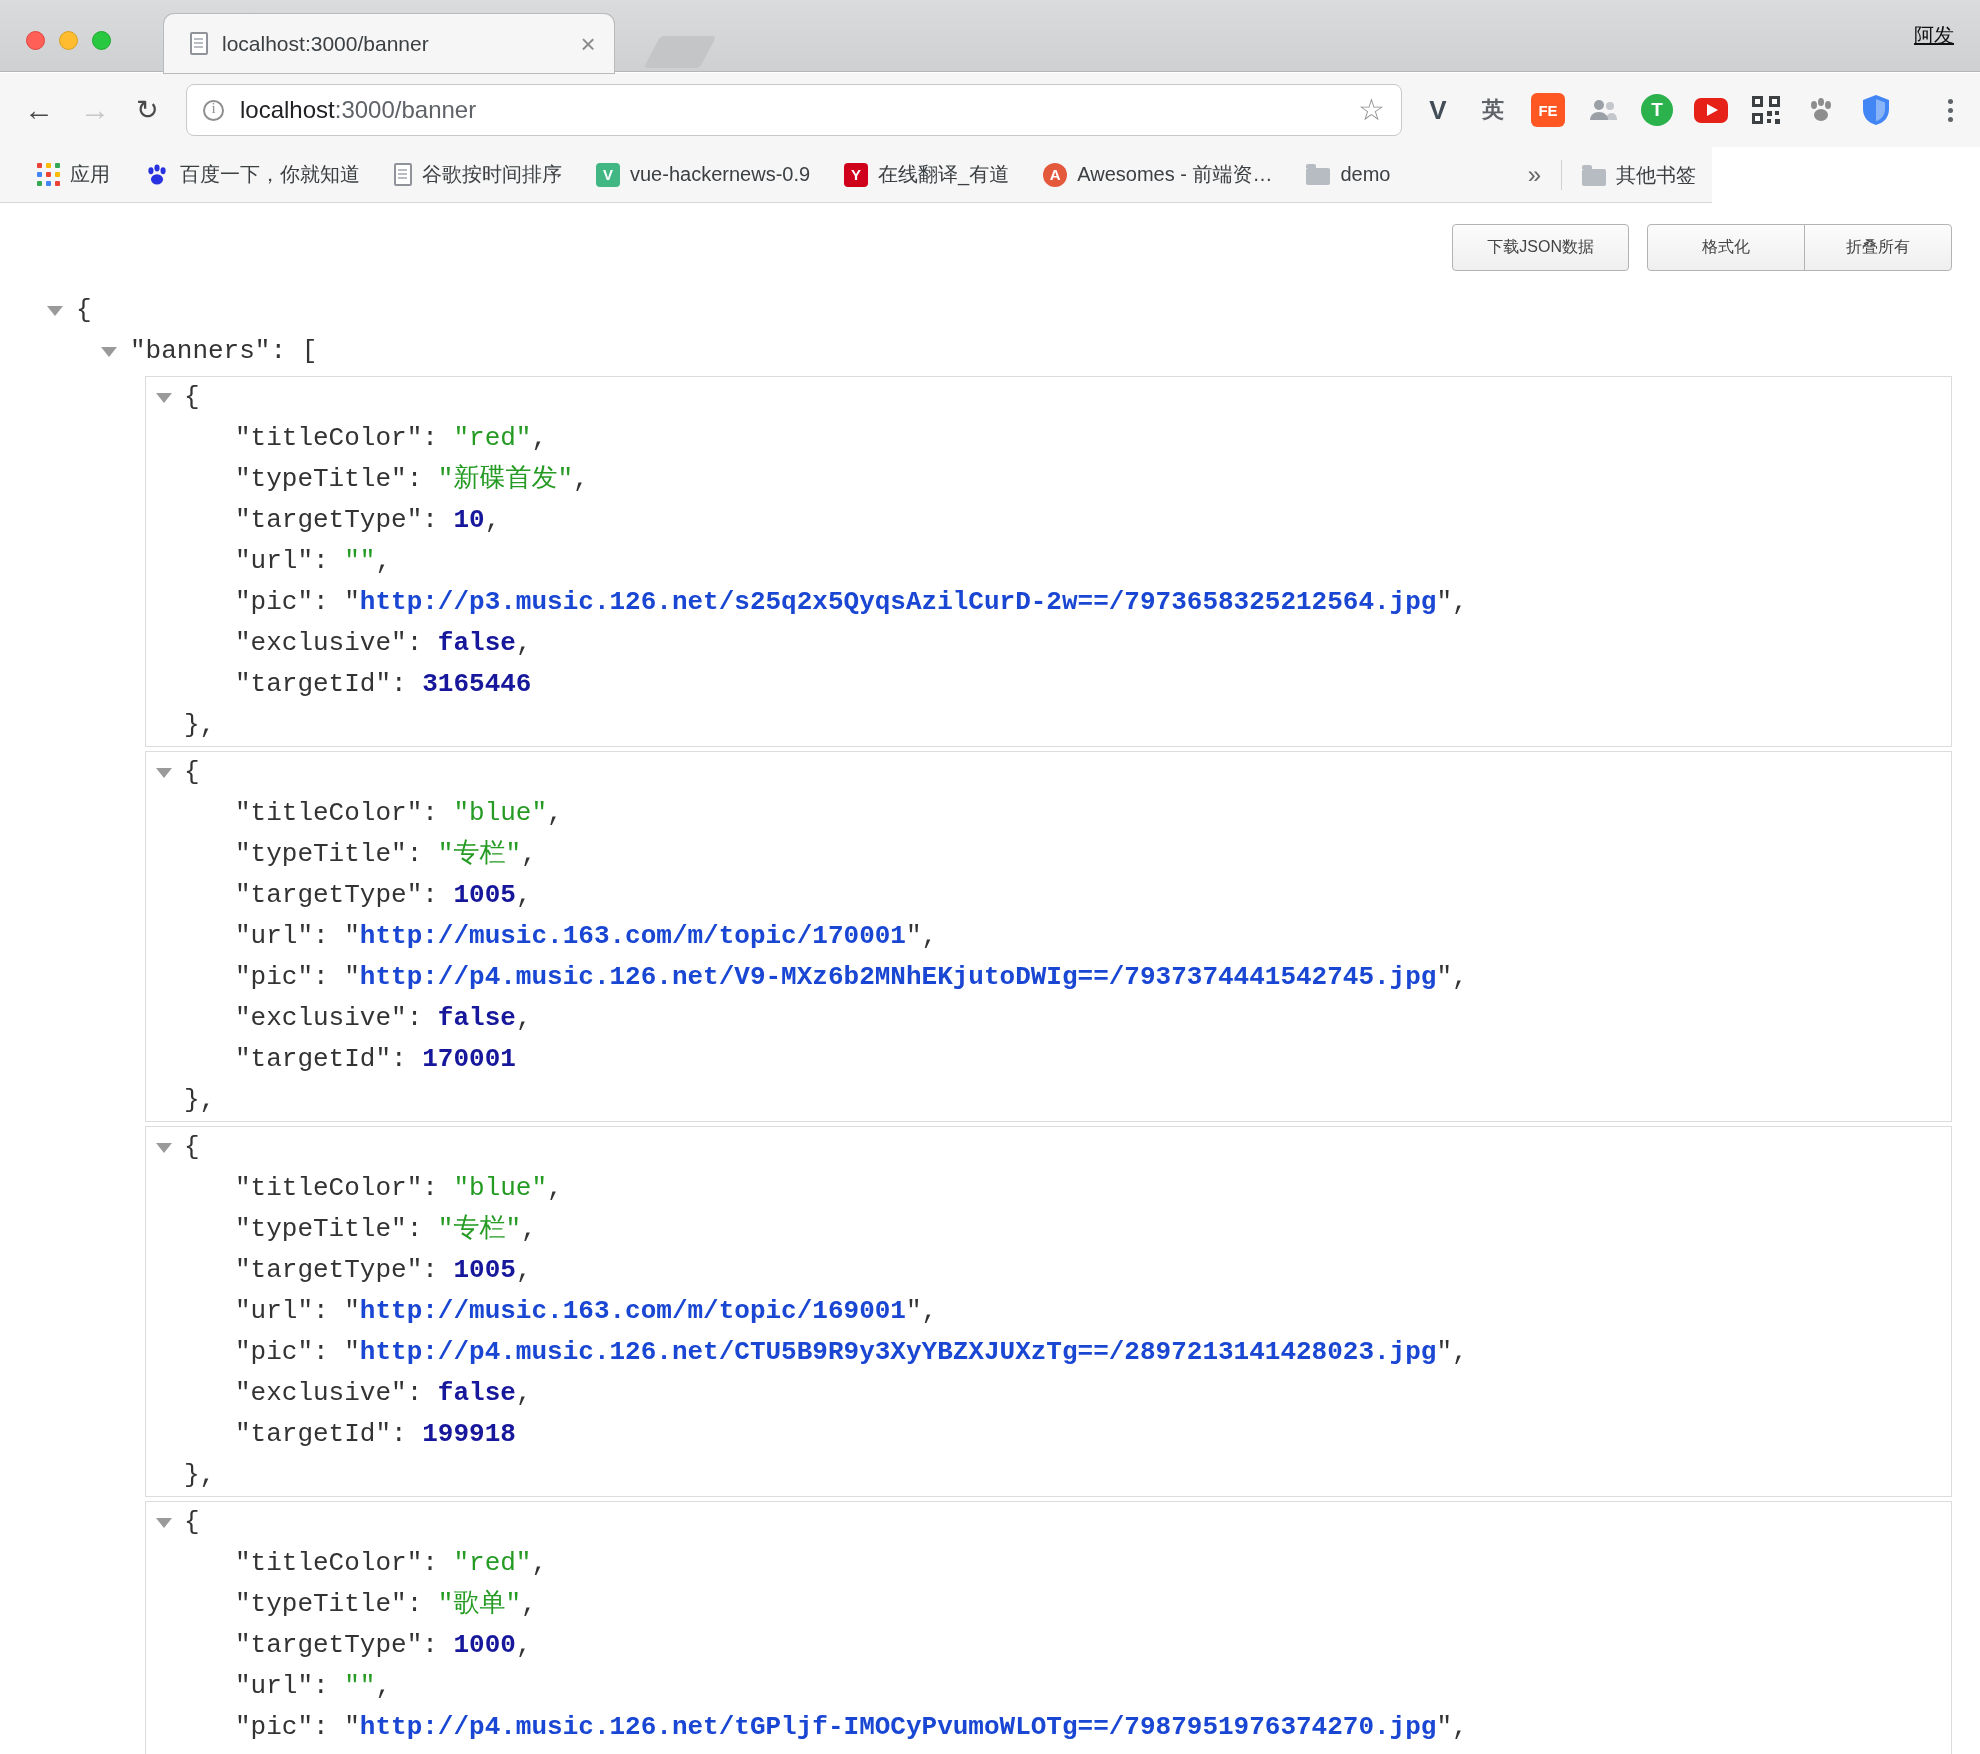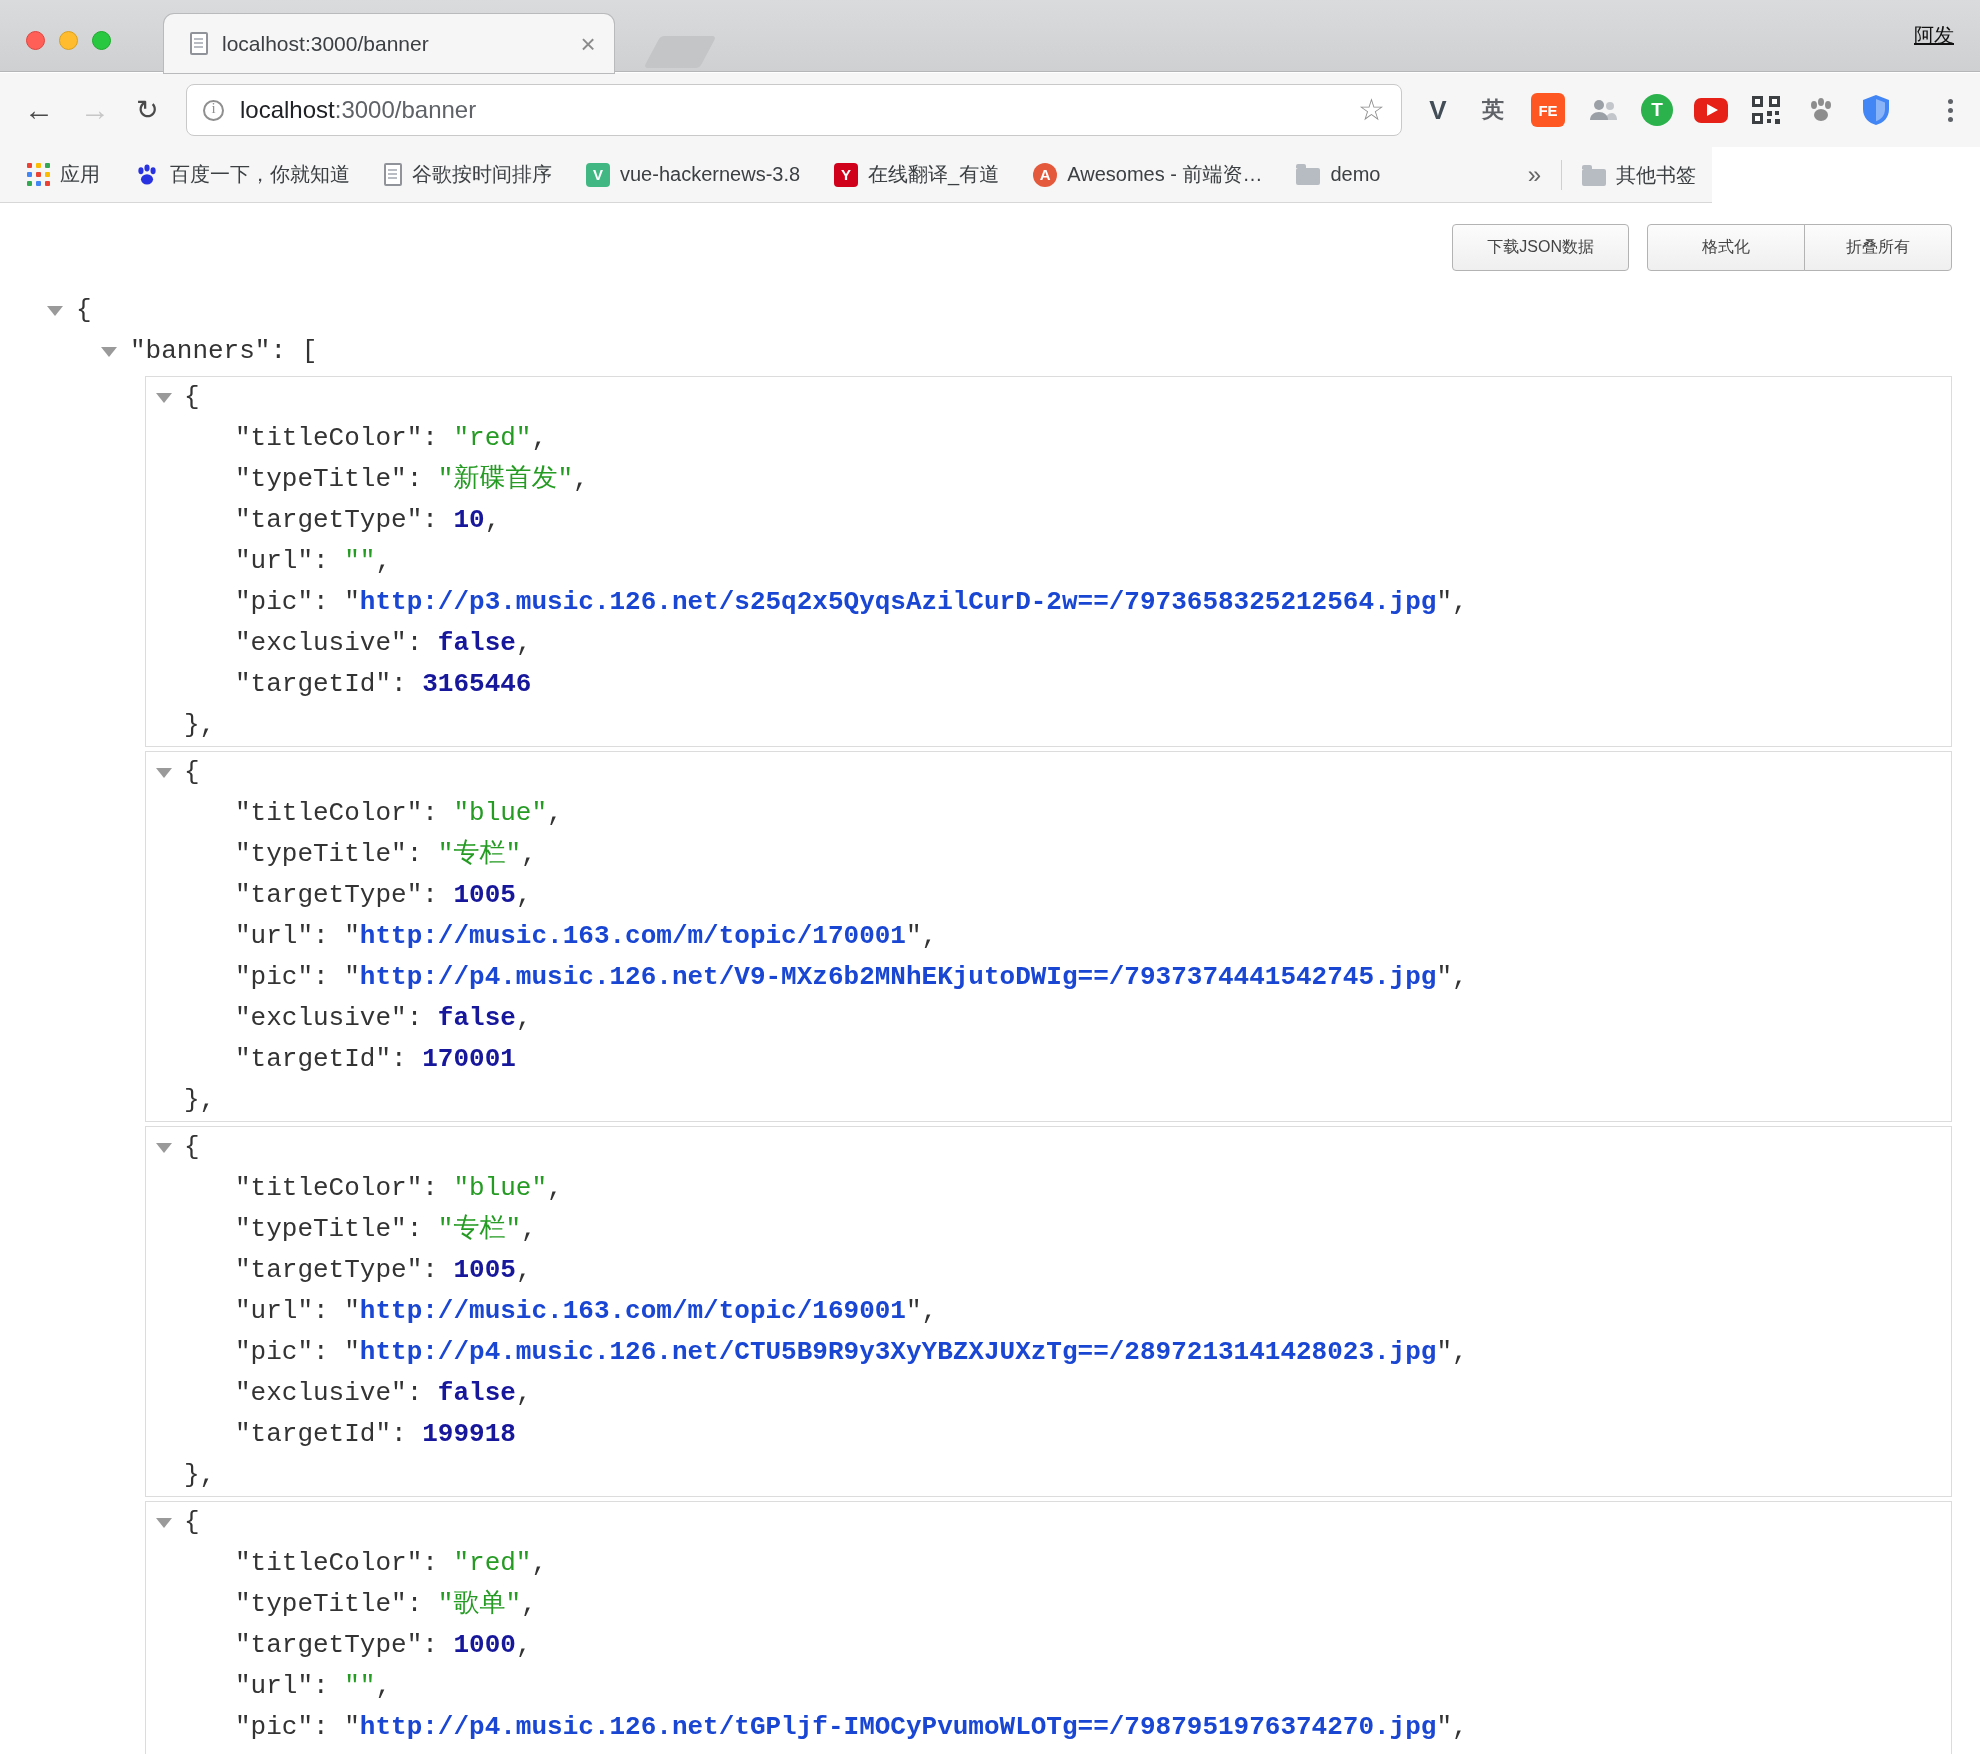--- a/index.html
+++ b/index.html
@@ -65,21 +65,21 @@
                     border-left:11px solid #fff; border-top:6px solid transparent;
                     border-bottom:6px solid transparent; }
   .menu-icon { position:absolute; right:20px; top:0; height:74px; width:20px;
                display:flex; align-items:center; justify-content:center; }
   .menu-icon::before { content:""; width:5px; height:5px; border-radius:50%; background:#5f6368;
                box-shadow:0 -9px #5f6368, 0 9px #5f6368; }
 
   
   #bookmarks { position:absolute; left:0; top:147px; width:1712px; height:56px; background:#f6f6f6;
                border-bottom:1px solid #d7d7d7; display:flex; align-items:center;
-               padding-left:27px; gap:34px; }
+               padding-left:37px; gap:34px; }
   .bm { display:flex; align-items:center; gap:10px; font-size:20px; color:#3c4043; white-space:nowrap; }
   .apps-grid-icon { width:23px; height:23px; position:relative; flex:0 0 auto; }
   .apps-grid-icon::before { content:""; position:absolute; width:5px; height:5px; border-radius:1px;
       background:#ea4335;
       box-shadow:9px 0 #fbbc05, 18px 0 #34a853, 0 9px #4285f4, 9px 9px #ea4335,
                  18px 9px #fbbc05, 0 18px #34a853, 9px 18px #4285f4, 18px 18px #ea4335; }
   .sq-icon { width:24px; height:24px; border-radius:4px; display:flex; align-items:center;
              justify-content:center; color:#fff; font-weight:bold; font-size:15px; flex:0 0 auto; }
   .vue-bg { background:#41b883; }
   .yd-bg  { background:#d0021b; }
@@ -214,21 +214,21 @@
         <ellipse cx="15" cy="20" rx="7" ry="6"></ellipse>
       </svg>
     <span>百度一下，你就知道</span>
   </span>
   <span class="bm">
     <span class="doc-icon" style="margin-left:0"></span>
     <span>谷歌按时间排序</span>
   </span>
   <span class="bm">
     <span class="sq-icon vue-bg">V</span>
-    <span>vue-hackernews-3.8</span>
+    <span>vue-hackernews-0.9</span>
   </span>
   <span class="bm">
     <span class="sq-icon yd-bg">Y</span>
     <span>在线翻译_有道</span>
   </span>
   <span class="bm">
     <span class="sq-icon aw-bg">A</span>
     <span>Awesomes - 前端资…</span>
   </span>
   <span class="bm">

